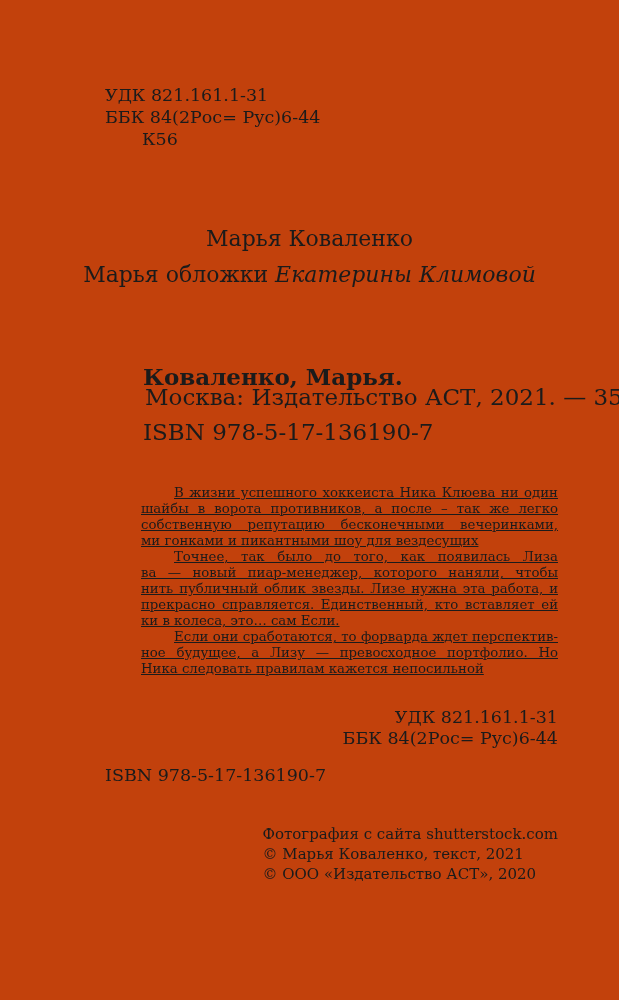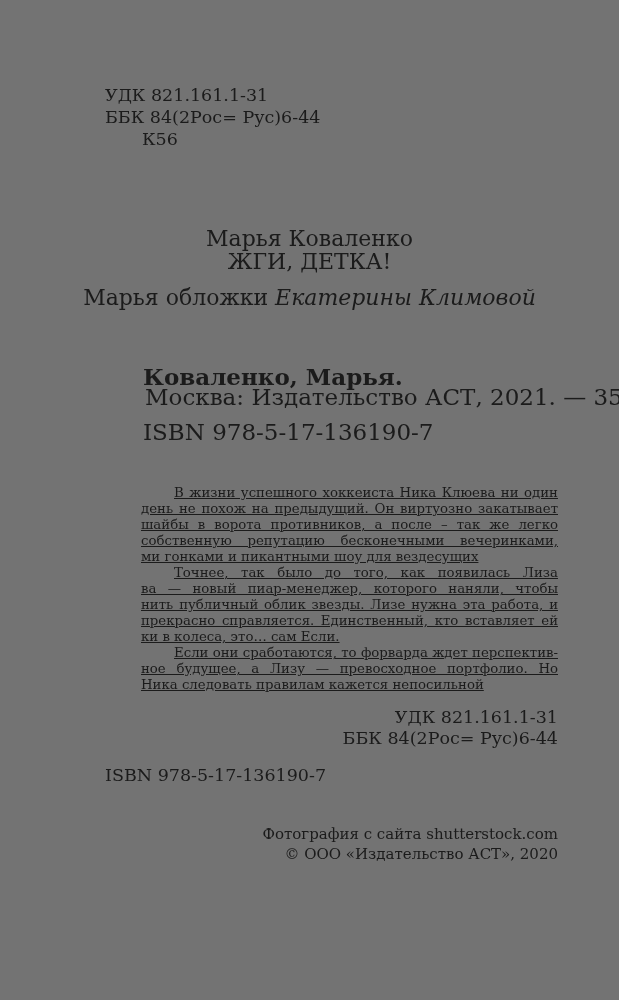--- a/index.html
+++ b/index.html
@@ -4,21 +4,21 @@
 <style>
   html, body {
     margin: 0;
     padding: 0;
     background: #ffffff;
   }
   .page {
     position: relative;
     width: 619px;
     height: 1000px;
-    background: #737373;
+    background: #c2410c;
     color: #1b1b1b;
     font-family: "DejaVu Serif", serif;
     overflow: hidden;
   }
   
   .top-codes {
     position: absolute;
     left: 105px;
     top: 84px;
     font-size: 17.5px;
@@ -95,54 +95,52 @@
     top: 765px;
     font-size: 17.5px;
     white-space: nowrap;
   }
 
   
   .credits {
     position: absolute;
     right: 61px;
     top: 824px;
-    text-align: right;
+    text-align: left;
     font-size: 15px;
     line-height: 20px;
     white-space: nowrap;
   }
 </style>
 </head>
 <body>
 
 <div class="page">
 
   <div class="top-codes">
     <div>УДК 821.161.1-31</div>
     <div>ББК 84(2Рос= Рус)6-44</div>
     <div class="author-sign">К56</div>
   </div>
 
   <div class="title-block">
     <div>Марья Коваленко</div>
-    <div>ЖГИ, ДЕТКА!</div>
     <div class="designer-line">
       <span>Марья обложки </span><span class="designer-name">Екатерины Климовой</span>
     </div>
   </div>
 
   <div class="biblio">
     <div class="heading">Коваленко, Марья.</div>
     <div class="entry-cont">Москва: Издательство АСТ, 2021. — 352 с.</div>
     <div class="isbn-line">ISBN 978-5-17-136190-7</div>
   </div>
 
   <div class="annotation" id="annotation">
       <div class="line first">В жизни успешного хоккеиста Ника Клюева ни один</div>
-      <div class="line">день не похож на предыдущий. Он виртуозно закатывает</div>
       <div class="line">шайбы в ворота противников, а после – так же легко портит</div>
       <div class="line">собственную репутацию бесконечными вечеринками, ночны-</div>
       <div class="line last">ми гонками и пикантными шоу для вездесущих папарацци.</div>
       <div class="line first">Точнее, так было до того, как появилась Лиза Романо-</div>
       <div class="line">ва — новый пиар-менеджер, которого наняли, чтобы изме-</div>
       <div class="line">нить публичный облик звезды. Лизе нужна эта работа, и она</div>
       <div class="line">прекрасно справляется. Единственный, кто вставляет ей пал-</div>
       <div class="line last">ки в колеса, это… сам Если.</div>
       <div class="line first">Если они сработаются, то форварда ждет перспектив-</div>
       <div class="line">ное будущее, а Лизу — превосходное портфолио. Но заставить</div>
@@ -151,16 +149,17 @@
 
   <div class="bottom-codes">
     <div>УДК 821.161.1-31</div>
     <div>ББК 84(2Рос= Рус)6-44</div>
   </div>
 
   <div class="isbn-footer">ISBN 978-5-17-136190-7</div>
 
   <div class="credits" id="credits">
       <div>Фотография с сайта shutterstock.com</div>
+      <div>© Марья Коваленко, текст, 2021</div>
       <div>© ООО «Издательство АСТ», 2020</div>
     </div>
 
 </div>
 
 </body></html>

